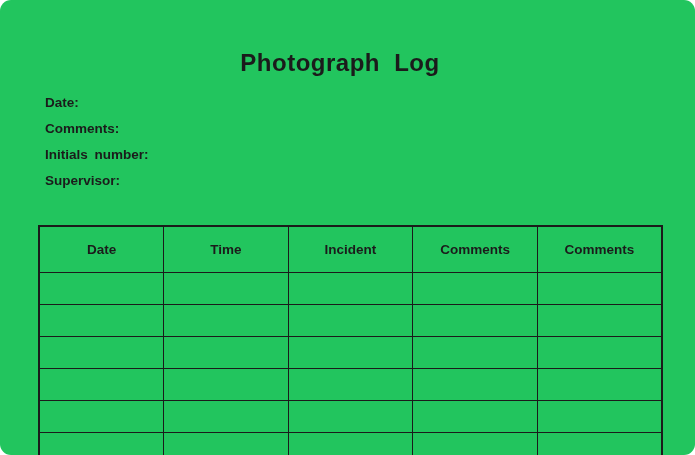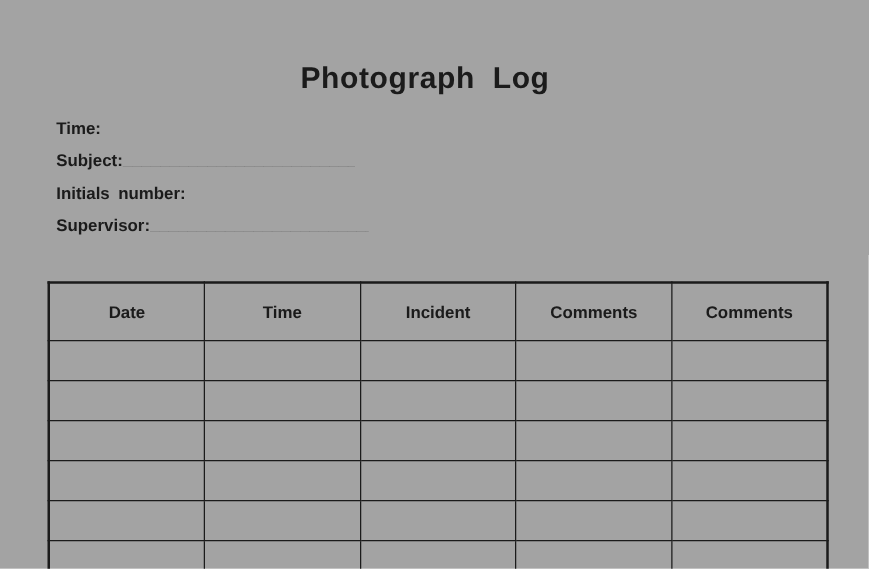--- a/index.html
+++ b/index.html
@@ -4,21 +4,21 @@
 <style>
   html, body { margin: 0; padding: 0; }
   body {
     width: 695px; height: 455px;
     background: #ffffff;
     overflow: hidden;
     position: relative;
     font-family: "Liberation Sans", sans-serif;
     color: #1b1b1b;
   }
-  .page { position: absolute; inset: 0; background: #a3a3a3; }
+  .page { position: absolute; inset: 0; background: #22c55e; border-radius: 11px; }
 
   .doc-title {
     position: absolute;
     top: 49px; left: 0; width: 680px;
     text-align: center;
     font-size: 24px;
     font-weight: bold;
     letter-spacing: 0.5px;
     word-spacing: 7px;
     color: #1b1b1b;
@@ -78,24 +78,24 @@
 </style>
 </head>
 <body>
 
 <div class="page">
 
   <h1 class="doc-title">Photograph Log</h1>
 
   <div class="fields">
     <div class="field-row">
-      <span>Time:</span><span class="field-line w-date">__________________________________</span>
+      <span>Date:</span><span class="field-line w-date">__________________________________</span>
     </div>
     <div class="field-row">
-      <span>Subject:</span><span class="field-line w-location">__________________________________</span>
+      <span>Comments:</span><span class="field-line w-location">__________________________________</span>
     </div>
     <div class="field-row">
       <span>Initials number:</span><span class="field-line w-incident">__________________________________</span>
     </div>
     <div class="field-row">
       <span>Supervisor:</span><span class="field-line w-supervisor">__________________________________</span>
     </div>
   </div>
 
   <table class="log-table">

